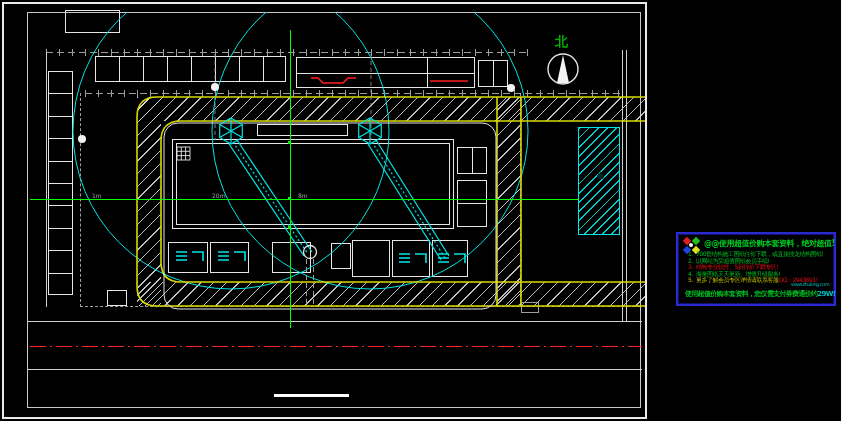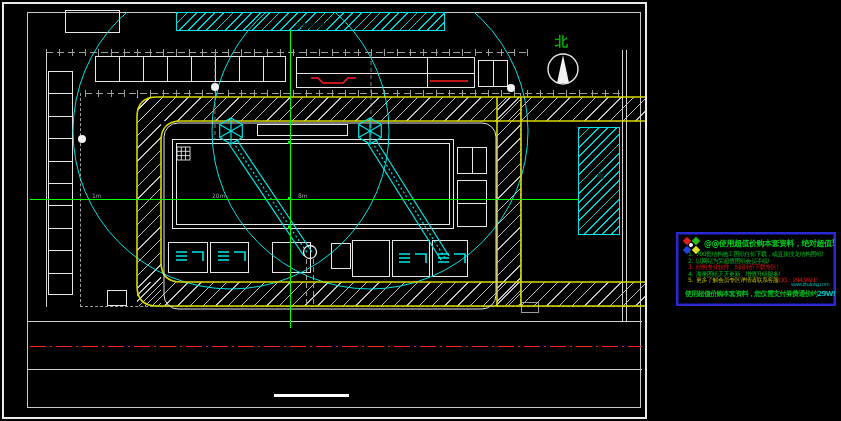--- a/index.html
+++ b/index.html
@@ -73,23 +73,20 @@
 <div class="canvas">
 
   <div class="frame-outer"></div>
   <div class="frame-inner"></div>
 
   <div class="abs hatch-road" style="left:137px;top:97px;width:508px;height:24px;"></div>
   <div class="abs hatch-road" style="left:137px;top:282px;width:508px;height:24px;"></div>
   <div class="abs hatch-road" style="left:137px;top:97px;width:24px;height:209px;"></div>
   <div class="abs hatch-road" style="left:497px;top:97px;width:24px;height:209px;"></div>
 
-  <div class="abs hatch-cyan" style="left:176px;top:12px;width:267px;height:17px;text-align:center;">
-    <span class="smudge">原有建筑物</span>
-  </div>
 
   <div class="abs hatch-cyan" style="left:578px;top:127px;width:40px;height:106px;">
     <span class="v-smudge abs" style="left:16px;top:38px;">仓库</span>
   </div>
 
   <div class="abs tickline" style="left:46px;top:49px;width:484px;"></div>
   <div class="abs tickline" style="left:85px;top:90px;width:535px;"></div>
   <div class="abs solid-v" style="left:46px;top:52px;height:255px;"></div>
   <div class="abs dash-v" style="left:80px;top:93px;height:214px;"></div>
   <div class="abs dash-v" style="left:520px;top:93px;height:214px;"></div>

